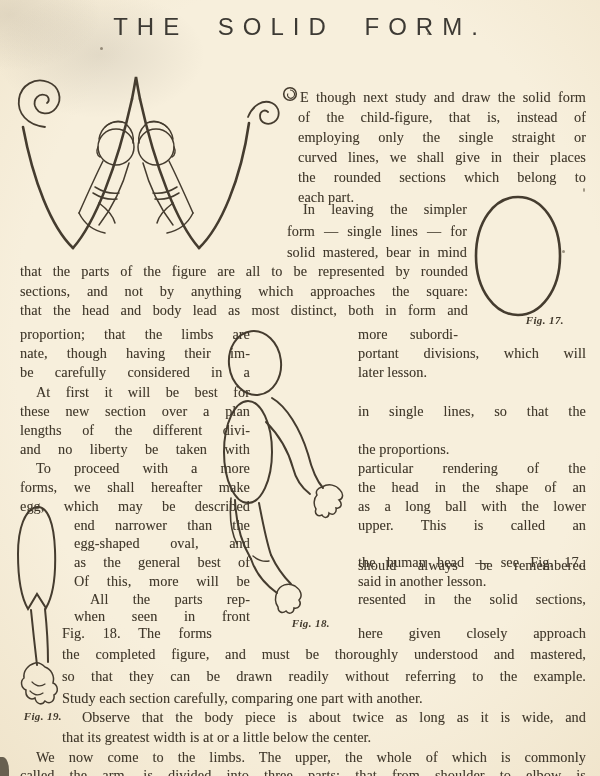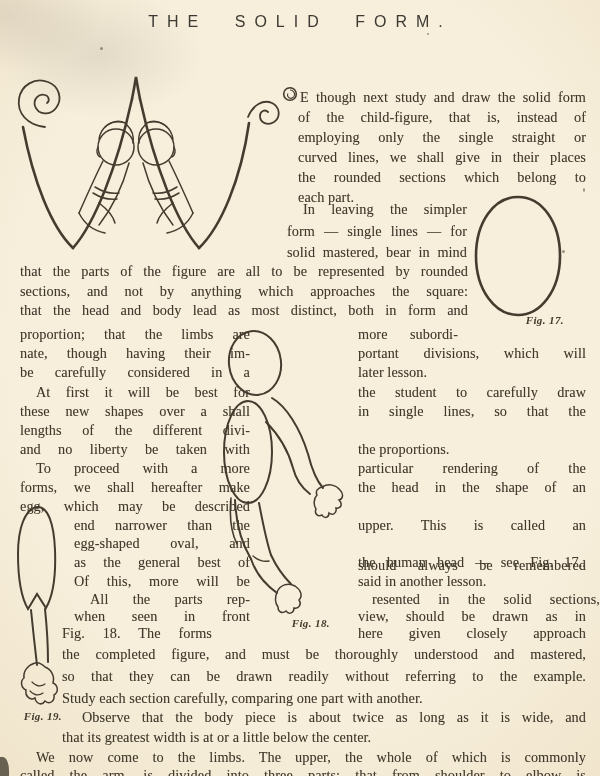--- a/index.html
+++ b/index.html
@@ -7,21 +7,21 @@
     position:relative;width:600px;height:776px;overflow:hidden;
     background:
       radial-gradient(ellipse 150px 90px at 100px 55px, rgba(122,112,98,0.16), rgba(122,112,98,0) 70%),
       radial-gradient(ellipse 130px 80px at 10px 15px, rgba(110,100,88,0.14), rgba(110,100,88,0) 70%),
       radial-gradient(ellipse 90% 86% at 52% 44%, #f7efdc 55%, #efe3c9 90%, #e9dabd 100%),
       #f3e9d3;
     font-family:"Liberation Serif",serif;color:#40382b;
   }
   .title{
     position:absolute;top:13px;left:0;width:100%;text-align:center;
-    font-family:"Liberation Sans",sans-serif;font-size:16px;font-weight:400;
+    font-family:"Liberation Sans",sans-serif;font-size:24px;font-weight:400;
     letter-spacing:9px;word-spacing:14px;color:#3d3a34;
   }
   .ln{
     position:absolute;font-size:14.2px;line-height:19px;letter-spacing:.1px;
     color:#40382b;text-shadow:.2px .2px 0 rgba(64,56,43,.3);
   }
   .j{text-align:justify;text-align-last:justify;-moz-text-align-last:justify;white-space:normal;}
   .s{text-align:left;white-space:nowrap;}
   .cap{
     position:absolute;font-family:"Liberation Serif",serif;font-style:italic;font-weight:700;
@@ -132,48 +132,47 @@
   <div class="ln j" style="top:243px;left:287px;width:180px">solid mastered, bear in mind</div>
 
   <div class="ln j" style="top:262px;left:20px;width:448px">that the parts of the figure are all to be represented by rounded</div>
   <div class="ln j" style="top:282px;left:20px;width:448px">sections, and not by anything which approaches the square:</div>
   <div class="ln j" style="top:301px;left:20px;width:448px">that the head and body lead as most distinct, both in form and</div>
 
   <div class="ln j" style="top:325px;left:20px;width:230px">proportion; that the limbs are</div>
   <div class="ln j" style="top:344px;left:20px;width:230px">nate, though having their im-</div>
   <div class="ln j" style="top:363px;left:20px;width:230px">be carefully considered in a</div>
   <div class="ln j" style="top:383px;left:36px;width:214px">At first it will be best for</div>
-  <div class="ln j" style="top:402px;left:20px;width:230px">these new shapes over a shall</div>
+  <div class="ln j" style="top:402px;left:20px;width:230px">these new section over a plan</div>
   <div class="ln j" style="top:421px;left:20px;width:230px">lengths of the different divi-</div>
   <div class="ln j" style="top:440px;left:20px;width:230px">and no liberty be taken with</div>
   <div class="ln j" style="top:459px;left:36px;width:214px">To proceed with a more</div>
   <div class="ln j" style="top:478px;left:20px;width:230px">forms, we shall hereafter make</div>
   <div class="ln j" style="top:497px;left:20px;width:230px">egg, which may be described</div>
   <div class="ln j" style="top:516px;left:74px;width:176px">end narrower than the</div>
   <div class="ln j" style="top:534px;left:74px;width:176px">egg-shaped oval, and</div>
   <div class="ln j" style="top:553px;left:74px;width:176px">as the general best of</div>
   <div class="ln j" style="top:572px;left:74px;width:176px">Of this, more will be</div>
   <div class="ln j" style="top:590px;left:90px;width:160px">All the parts rep-</div>
   <div class="ln j" style="top:607px;left:74px;width:176px">when seen in front</div>
   <div class="ln j" style="top:624px;left:62px;width:150px">Fig. 18.  The forms</div>
 
   <div class="ln j" style="top:325px;left:358px;width:100px">more subordi-</div>
   <div class="ln j" style="top:344px;left:358px;width:228px">portant divisions, which will</div>
   <div class="ln s" style="top:363px;left:358px;width:228px">later lesson.</div>
-  <div class="ln j" style="top:383px;left:358px;width:228px">the student to carefully draw</div>
   <div class="ln j" style="top:402px;left:358px;width:228px">in single lines, so that the</div>
   <div class="ln s" style="top:440px;left:358px;width:228px">the proportions.</div>
   <div class="ln j" style="top:459px;left:358px;width:228px">particular rendering of the</div>
   <div class="ln j" style="top:478px;left:358px;width:228px">the head in the shape of an</div>
+  <div class="ln j" style="top:497px;left:358px;width:228px">as a long ball with the lower</div>
   <div class="ln j" style="top:516px;left:358px;width:228px">upper.  This is called an</div>
   <div class="ln j" style="top:556px;left:358px;width:228px">should always be remembered</div>
   <div class="ln j" style="top:553px;left:358px;width:228px">the human head — see Fig. 17..</div>
   <div class="ln s" style="top:572px;left:358px;width:228px">said in another lesson.</div>
-  <div class="ln j" style="top:590px;left:372px;width:228px">resented in the solid sections,</div>
-  <div class="ln j" style="top:607px;left:358px;width:228px">view, should be drawn as in</div>
+  <div class="ln j" style="top:590px;left:358px;width:228px">resented in the solid sections,</div>
   <div class="ln j" style="top:624px;left:358px;width:228px">here given closely approach</div>
 
   <div class="ln j" style="top:645px;left:62px;width:524px">the completed figure, and must be thoroughly understood and mastered,</div>
   <div class="ln j" style="top:667px;left:62px;width:524px">so that they can be drawn readily without referring to the example.</div>
   <div class="ln s" style="top:689px;left:62px;width:524px">Study each section carefully, comparing one part with another.</div>
   <div class="ln j" style="top:708px;left:82px;width:504px">Observe that the body piece is about twice as long as it is wide, and</div>
   <div class="ln s" style="top:728px;left:62px;width:524px">that its greatest width is at or a little below the center.</div>
   <div class="ln j" style="top:748px;left:36px;width:550px">We now come to the limbs.  The upper, the whole of which is commonly</div>
   <div class="ln j" style="top:766px;left:20px;width:566px">called the arm, is divided into three parts: that from shoulder to elbow is</div>
 

